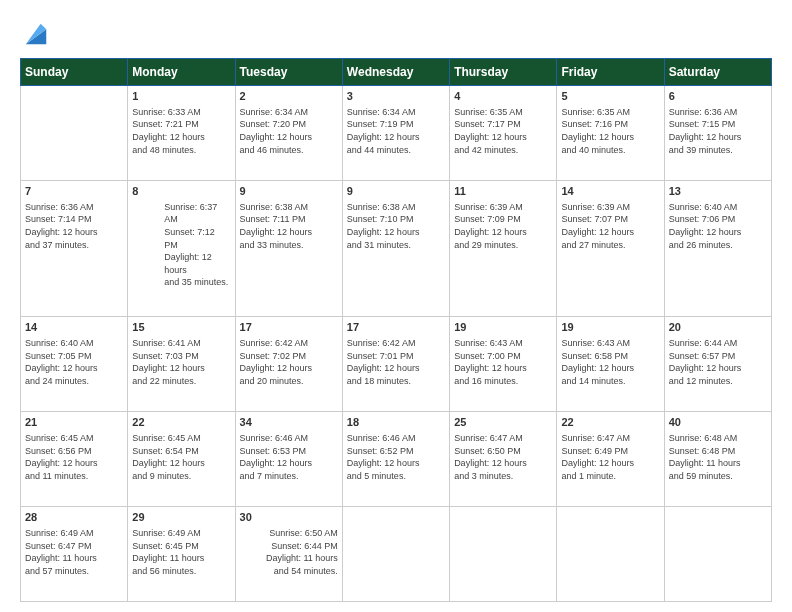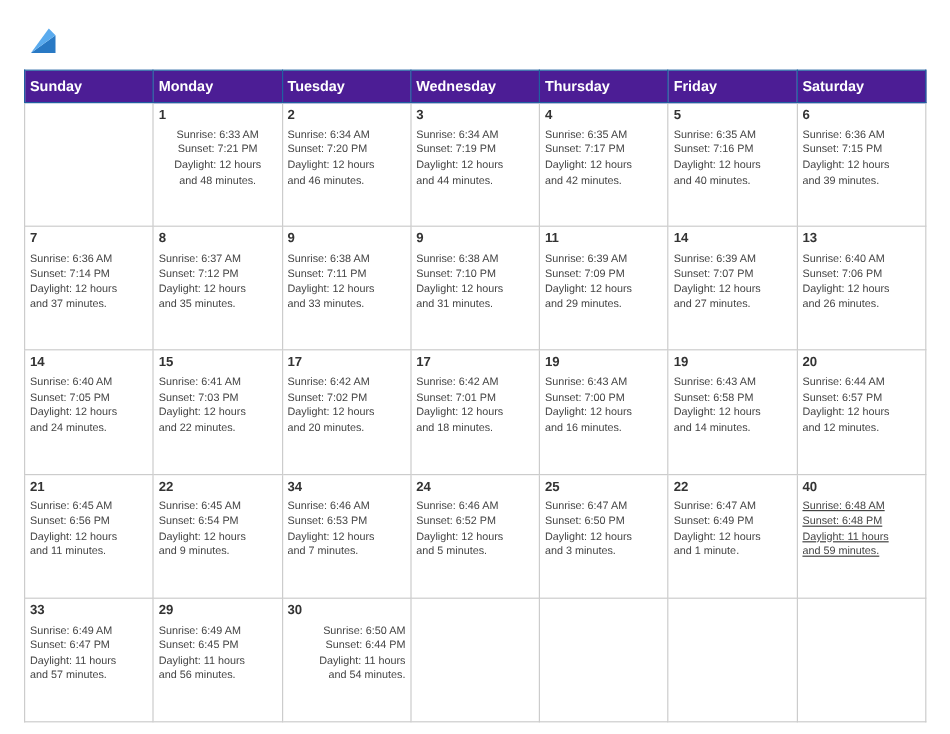--- a/index.html
+++ b/index.html
@@ -55,21 +55,21 @@
       color: #555;
     }
     .calendar {
       flex: 1;
       border: 1px solid #ccc;
       border-collapse: collapse;
       width: 100%;
       table-layout: fixed;
     }
     .calendar th {
-      background-color: #4c1d95;
+      background-color: #14532d;
       color: #fff;
       font-size: 12px;
       font-weight: bold;
       padding: 6px 4px;
       text-align: left;
       border: 1px solid #2060a0;
     }
     .calendar td {
       border: 1px solid #ccc;
       vertical-align: top;
@@ -130,21 +130,21 @@
           <th>Thursday</th>
           <th>Friday</th>
           <th>Saturday</th>
         </tr>
     </thead>
     <tbody id="calendar-body">
     <tr class="week-row">
           <td class="empty"></td>
           <td>
             <span class="day-num">1</span>
-            <div class="cell-content" style="white-space: pre-line; text-align: center;">Sunrise: 6:33 AM
+            <div class="cell-content" style="white-space: pre-line;">Sunrise: 6:33 AM
 Sunset: 7:21 PM
 Daylight: 12 hours
 and 48 minutes.</div>
           </td>
           <td>
             <span class="day-num">2</span>
             <div class="cell-content" style="white-space: pre-line;">Sunrise: 6:34 AM
 Sunset: 7:20 PM
 Daylight: 12 hours
 and 46 minutes.</div>
@@ -181,21 +181,21 @@
         <tr class="week-row">
           <td>
             <span class="day-num">7</span>
             <div class="cell-content" style="white-space: pre-line;">Sunrise: 6:36 AM
 Sunset: 7:14 PM
 Daylight: 12 hours
 and 37 minutes.</div>
           </td>
           <td>
             <span class="day-num">8</span>
-            <div class="cell-content" style="white-space: pre-line;">Sunrise: 6:37 AM
+            <div class="cell-content" style="white-space: pre-line; margin-left: 32px;">Sunrise: 6:37 AM
 Sunset: 7:12 PM
 Daylight: 12 hours
 and 35 minutes.</div>
           </td>
           <td>
             <span class="day-num">9</span>
             <div class="cell-content" style="white-space: pre-line;">Sunrise: 6:38 AM
 Sunset: 7:11 PM
 Daylight: 12 hours
 and 33 minutes.</div>
@@ -296,21 +296,21 @@
 and 9 minutes.</div>
           </td>
           <td>
             <span class="day-num">34</span>
             <div class="cell-content" style="white-space: pre-line;">Sunrise: 6:46 AM
 Sunset: 6:53 PM
 Daylight: 12 hours
 and 7 minutes.</div>
           </td>
           <td>
-            <span class="day-num">24</span>
+            <span class="day-num">18</span>
             <div class="cell-content" style="white-space: pre-line;">Sunrise: 6:46 AM
 Sunset: 6:52 PM
 Daylight: 12 hours
 and 5 minutes.</div>
           </td>
           <td>
             <span class="day-num">25</span>
             <div class="cell-content" style="white-space: pre-line;">Sunrise: 6:47 AM
 Sunset: 6:50 PM
 Daylight: 12 hours
@@ -318,29 +318,29 @@
           </td>
           <td>
             <span class="day-num">22</span>
             <div class="cell-content" style="white-space: pre-line;">Sunrise: 6:47 AM
 Sunset: 6:49 PM
 Daylight: 12 hours
 and 1 minute.</div>
           </td>
           <td>
             <span class="day-num">40</span>
-            <div class="cell-content" style="white-space: pre-line; text-decoration: underline;">Sunrise: 6:48 AM
+            <div class="cell-content" style="white-space: pre-line;">Sunrise: 6:48 AM
 Sunset: 6:48 PM
 Daylight: 11 hours
 and 59 minutes.</div>
           </td>
         </tr>
         <tr class="week-row">
           <td>
-            <span class="day-num">33</span>
+            <span class="day-num">28</span>
             <div class="cell-content" style="white-space: pre-line;">Sunrise: 6:49 AM
 Sunset: 6:47 PM
 Daylight: 11 hours
 and 57 minutes.</div>
           </td>
           <td>
             <span class="day-num">29</span>
             <div class="cell-content" style="white-space: pre-line;">Sunrise: 6:49 AM
 Sunset: 6:45 PM
 Daylight: 11 hours

